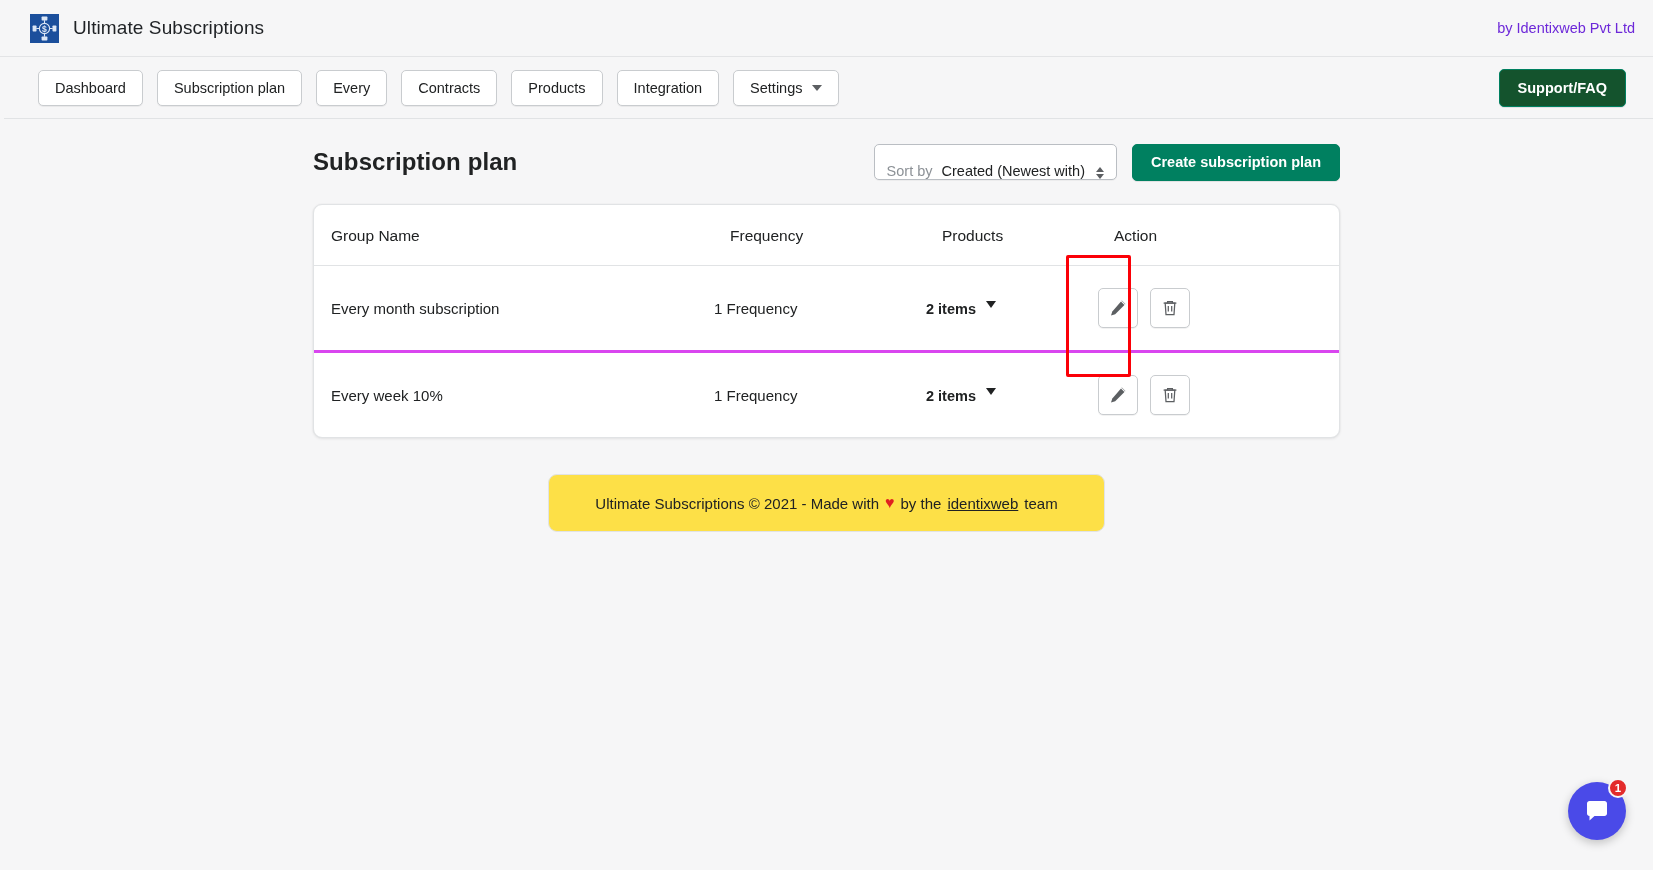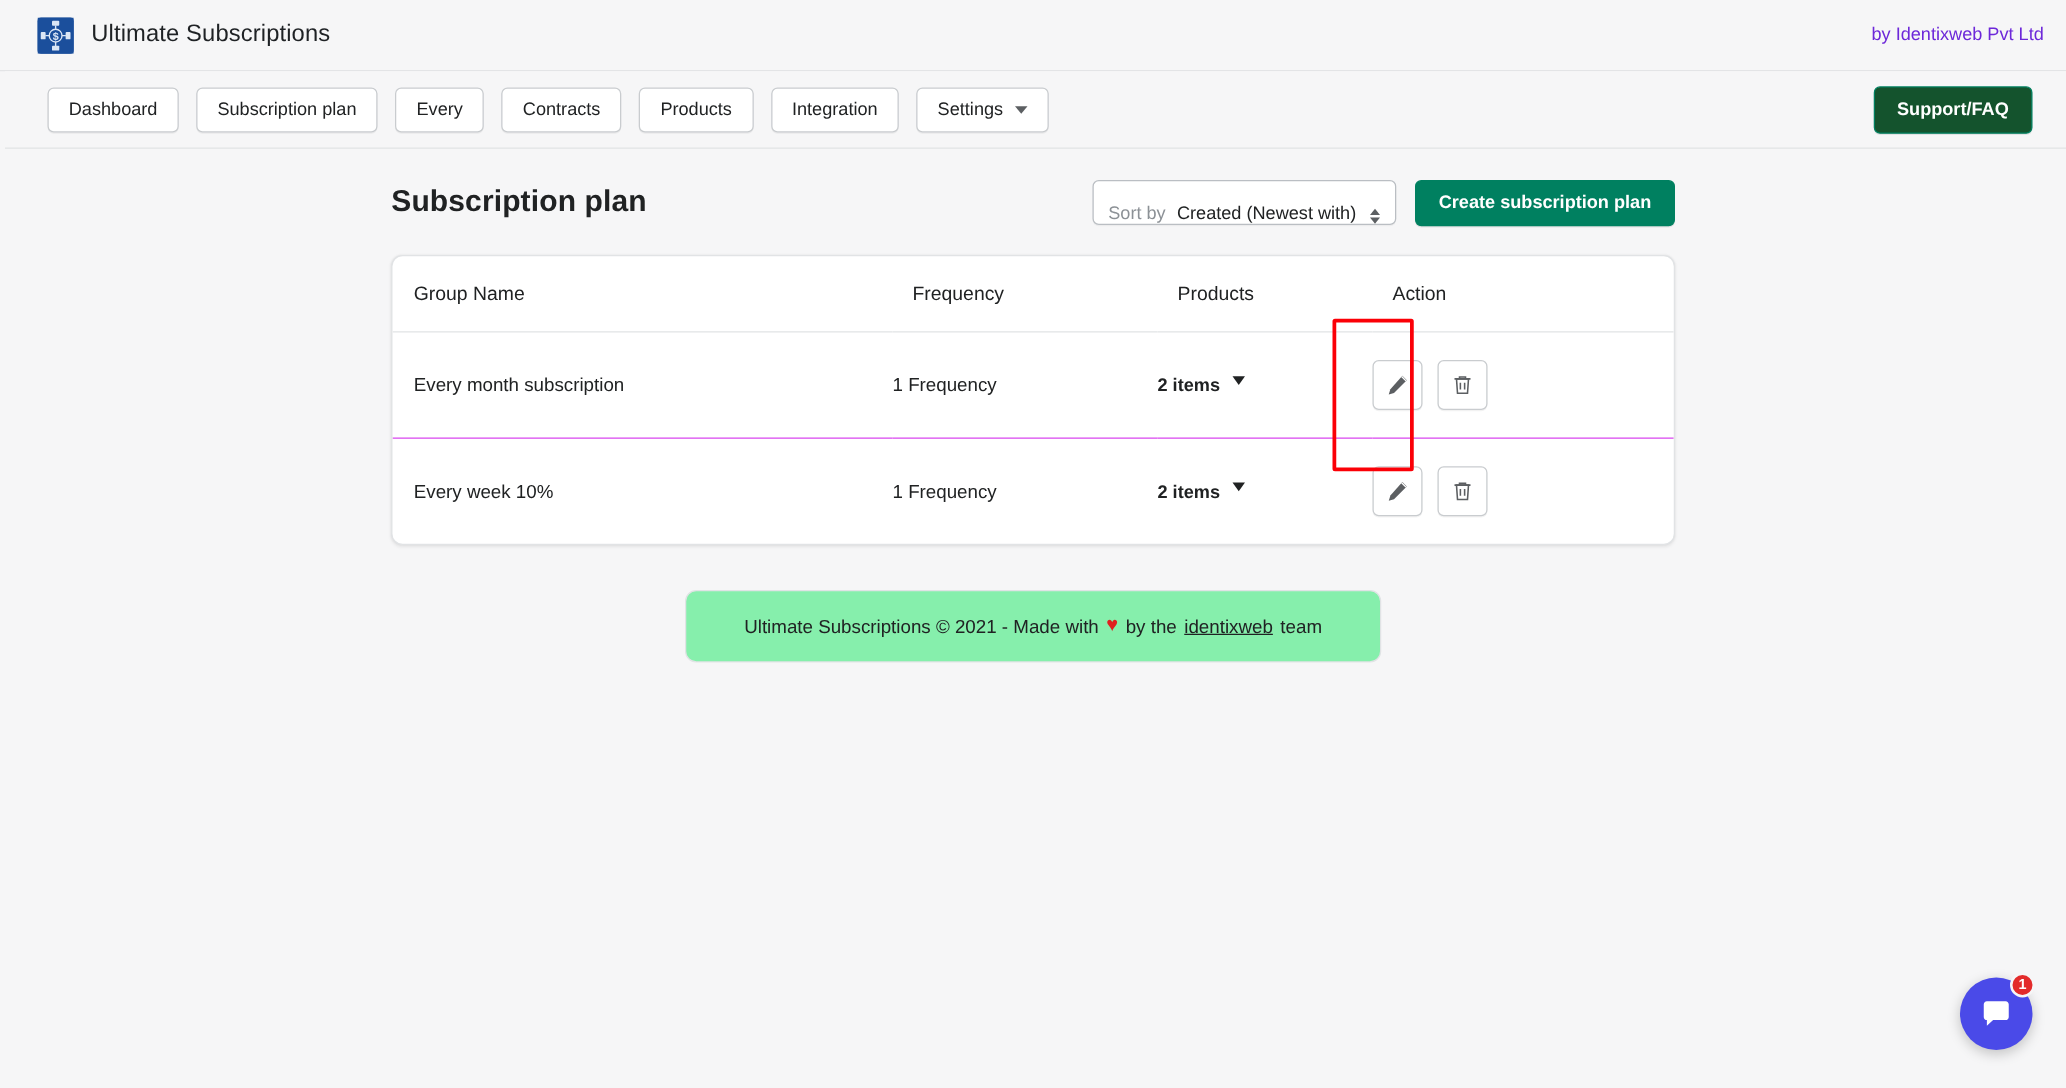--- a/index.html
+++ b/index.html
@@ -142,21 +142,21 @@
     font-weight: normal;
     font-size: 15.5px;
     color: #202223;
     padding: 22px 0 20px 16px;
     border-bottom: 1px solid #e1e3e5;
   }
   .tbl td {
     font-size: 15px;
     color: #202223;
     padding: 22px 0;
-    border-bottom: 1px solid #d946ef;
+    border-bottom: 3px solid #d946ef;
     vertical-align: middle;
   }
   .tbl tr:last-child td { border-bottom: none; }
   .c-name  { width: 400px; padding-left: 17px !important; }
   .c-freq  { width: 212px; }
   .c-prod  { width: 172px; }
   .c-act   { }
   .items-cell { display: inline-flex; align-items: flex-start; gap: 10px; font-weight: bold; font-size: 14.5px; }
   .items-cell .caret-dn {
     width: 0; height: 0;
@@ -183,21 +183,21 @@
     width: 65px; height: 122px;
     border: 3px solid #fb0007;
     border-radius: 2px;
     pointer-events: none;
     z-index: 5;
   }
 
   
   .footer-wrap { display: flex; justify-content: center; margin-top: 36px; }
   .footer-card {
-    background: #86efac;
+    background: #fde047;
     border: 1px solid #e1e3e5;
     border-radius: 9px;
     padding: 19px 46px;
     font-size: 15px;
     color: #202223;
     display: flex; align-items: center; gap: 6px;
     white-space: nowrap;
   }
   .footer-card .heart { color: #e02020; font-size: 16px; }
   .footer-card a { color: #202223; text-decoration: underline; }

